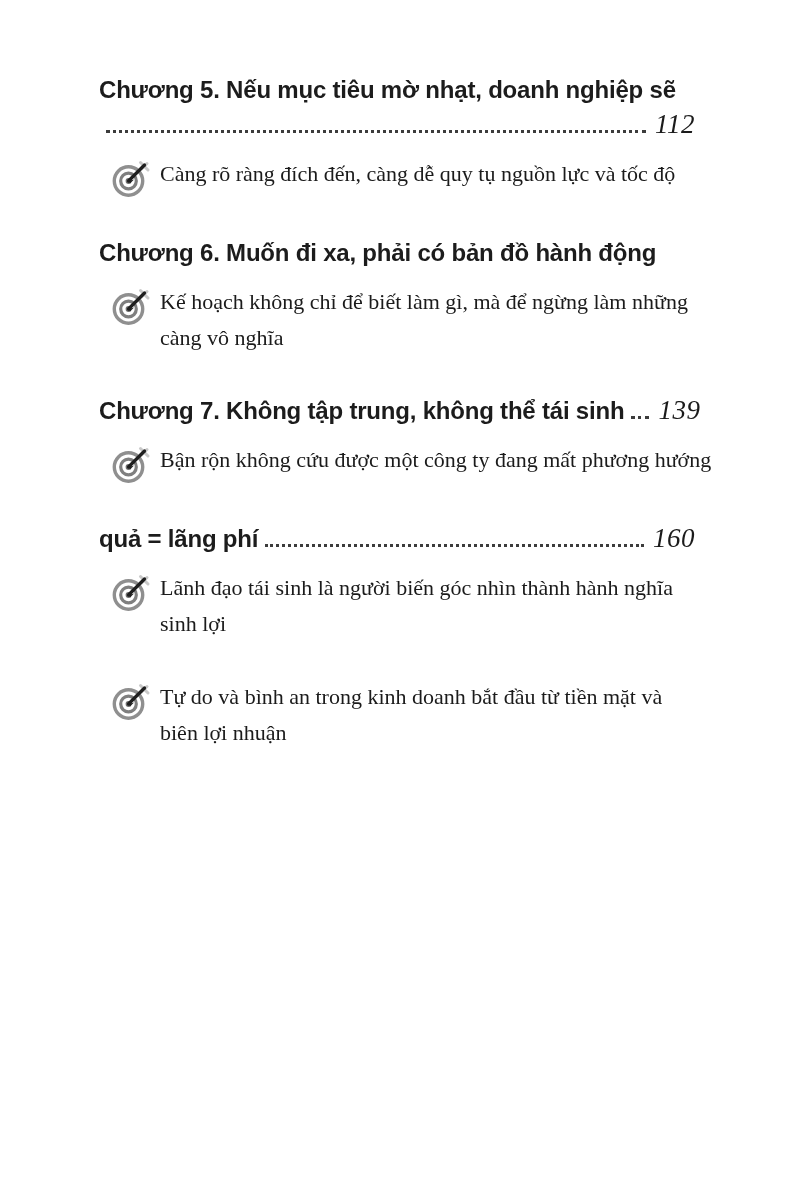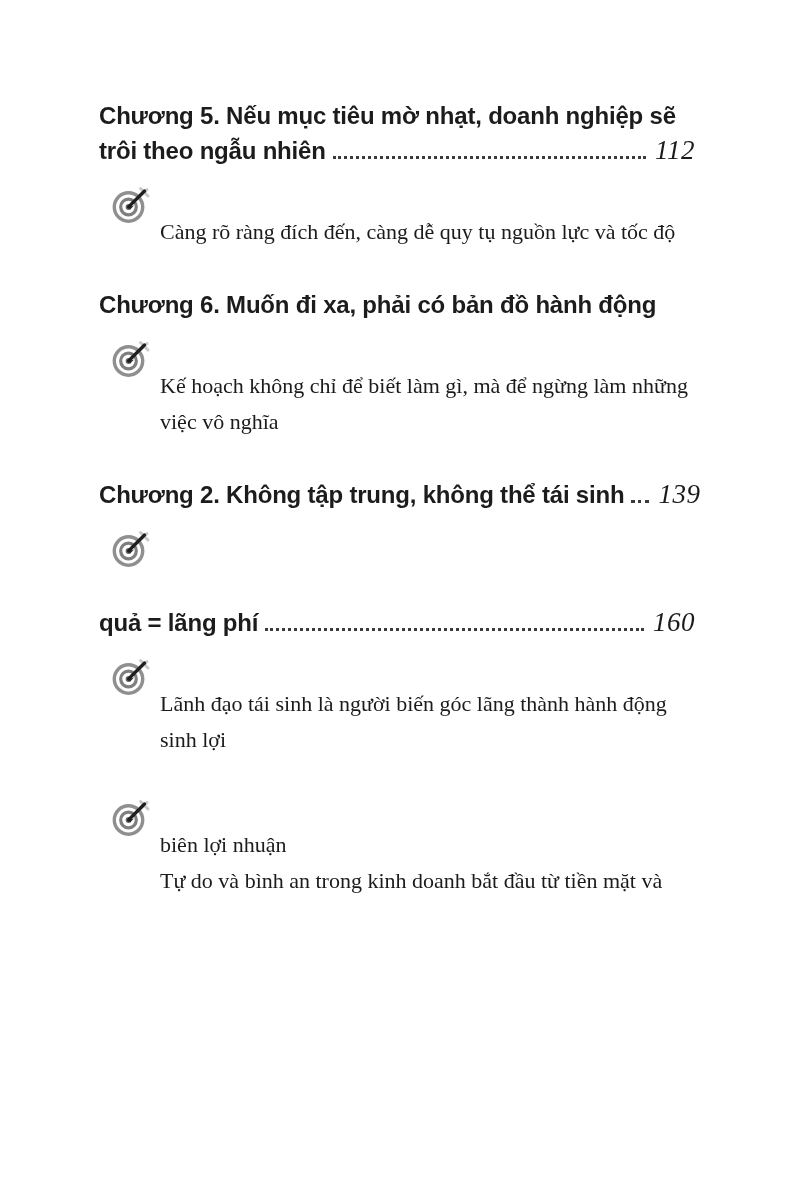--- a/index.html
+++ b/index.html
@@ -16,21 +16,21 @@
     height: 1184px;
     background: var(--page-bg);
     overflow: hidden;
     font-family: "Liberation Sans", "DejaVu Sans", sans-serif;
   }
   .toc {
     position: absolute;
     left: 99px;
     top: 0;
     width: 596px;
-    padding-top: 98px;
+    padding-top: 72px;
   }
   .entry { margin-bottom: 37px; }
   .heading {
     font-family: "Liberation Sans", "DejaVu Sans", sans-serif;
     font-weight: 700;
     font-size: 24px;
     line-height: 35px;
     letter-spacing: -0.2px;
     color: var(--heading-color);
   }
@@ -69,34 +69,32 @@
     width: 40px;
     height: 40px;
     margin-top: 2px;
     margin-right: 8px;
   }
   .bullet-text {
     font-family: "Liberation Serif", "DejaVu Serif", serif;
     font-size: 22px;
     line-height: 36px;
     color: var(--body-color);
-    margin-top: 32px;
   }
   .b-line { white-space: nowrap; }
 </style>
 </head>
 <body>
 
 <div class="page">
   <div class="toc" id="toc-container">
   <div class="entry">
     <div class="heading">
       <div class="h-line">Chương 5. Nếu mục tiêu mờ nhạt, doanh nghiệp sẽ</div>
           <div class="h-last">
-        <span class="h-title">trôi theo ngẫu nhiên</span>
         <span class="leader"></span>
         <span class="page-num">112</span>
       </div>
     </div>
     <div class="bullet-row">
       <svg class="bullet-icon" viewBox="0 0 40 40" aria-hidden="true">
         <circle cx="16.5" cy="23" r="14.2" fill="none" stroke="#8f8f8f" stroke-width="3.4"></circle>
         <circle cx="16.5" cy="23" r="7.8" fill="none" stroke="#7f7f7f" stroke-width="3.2"></circle>
         <circle cx="16.5" cy="23" r="2.9" fill="#6f6f6f"></circle>
         <path d="M28.5 4.5 L36 12 M35 5.5 L29.5 11" stroke="#c9c9c9" stroke-width="3" stroke-linecap="round"></path>
@@ -117,42 +115,45 @@
       <svg class="bullet-icon" viewBox="0 0 40 40" aria-hidden="true">
         <circle cx="16.5" cy="23" r="14.2" fill="none" stroke="#8f8f8f" stroke-width="3.4"></circle>
         <circle cx="16.5" cy="23" r="7.8" fill="none" stroke="#7f7f7f" stroke-width="3.2"></circle>
         <circle cx="16.5" cy="23" r="2.9" fill="#6f6f6f"></circle>
         <path d="M28.5 4.5 L36 12 M35 5.5 L29.5 11" stroke="#c9c9c9" stroke-width="3" stroke-linecap="round"></path>
         <path d="M16.5 23 L32.5 7" stroke="#1f1f1f" stroke-width="3.2" stroke-linecap="round"></path>
         <path d="M16.5 23 l5.5 -1.5 l-4 4 z" fill="#1f1f1f"></path>
       </svg>
       <div class="bullet-text">
             <div class="b-line">Kế hoạch không chỉ để biết làm gì, mà để ngừng làm những</div>
-            <div class="b-line">việc vô nghĩa</div>
+            <div class="b-line">càng vô nghĩa</div>
           </div>
     </div>
   </div>
 
   <div class="entry">
     <div class="heading">
       <div class="h-last">
-        <span class="h-title">Chương 2. Không tập trung, không thể tái sinh</span>
+        <span class="h-title">Chương 7. Không tập trung, không thể tái sinh</span>
         <span class="leader"></span>
         <span class="page-num">139</span>
       </div>
     </div>
     <div class="bullet-row">
       <svg class="bullet-icon" viewBox="0 0 40 40" aria-hidden="true">
         <circle cx="16.5" cy="23" r="14.2" fill="none" stroke="#8f8f8f" stroke-width="3.4"></circle>
         <circle cx="16.5" cy="23" r="7.8" fill="none" stroke="#7f7f7f" stroke-width="3.2"></circle>
         <circle cx="16.5" cy="23" r="2.9" fill="#6f6f6f"></circle>
         <path d="M28.5 4.5 L36 12 M35 5.5 L29.5 11" stroke="#c9c9c9" stroke-width="3" stroke-linecap="round"></path>
         <path d="M16.5 23 L32.5 7" stroke="#1f1f1f" stroke-width="3.2" stroke-linecap="round"></path>
         <path d="M16.5 23 l5.5 -1.5 l-4 4 z" fill="#1f1f1f"></path>
       </svg>
+      <div class="bullet-text">
+            <div class="b-line">Bận rộn không cứu được một công ty đang mất phương hướng</div>
+          </div>
     </div>
   </div>
 
   <div class="entry">
     <div class="heading">
           <div class="h-last">
         <span class="h-title">quả = lãng phí</span>
         <span class="leader"></span>
         <span class="page-num">160</span>
       </div>
@@ -160,36 +161,36 @@
     <div class="bullet-row">
       <svg class="bullet-icon" viewBox="0 0 40 40" aria-hidden="true">
         <circle cx="16.5" cy="23" r="14.2" fill="none" stroke="#8f8f8f" stroke-width="3.4"></circle>
         <circle cx="16.5" cy="23" r="7.8" fill="none" stroke="#7f7f7f" stroke-width="3.2"></circle>
         <circle cx="16.5" cy="23" r="2.9" fill="#6f6f6f"></circle>
         <path d="M28.5 4.5 L36 12 M35 5.5 L29.5 11" stroke="#c9c9c9" stroke-width="3" stroke-linecap="round"></path>
         <path d="M16.5 23 L32.5 7" stroke="#1f1f1f" stroke-width="3.2" stroke-linecap="round"></path>
         <path d="M16.5 23 l5.5 -1.5 l-4 4 z" fill="#1f1f1f"></path>
       </svg>
       <div class="bullet-text">
-            <div class="b-line">Lãnh đạo tái sinh là người biến góc lãng thành hành động</div>
+            <div class="b-line">Lãnh đạo tái sinh là người biến góc nhìn thành hành nghĩa</div>
             <div class="b-line">sinh lợi</div>
           </div>
     </div>
   </div>
 
   <div class="entry">
     <div class="bullet-row">
       <svg class="bullet-icon" viewBox="0 0 40 40" aria-hidden="true">
         <circle cx="16.5" cy="23" r="14.2" fill="none" stroke="#8f8f8f" stroke-width="3.4"></circle>
         <circle cx="16.5" cy="23" r="7.8" fill="none" stroke="#7f7f7f" stroke-width="3.2"></circle>
         <circle cx="16.5" cy="23" r="2.9" fill="#6f6f6f"></circle>
         <path d="M28.5 4.5 L36 12 M35 5.5 L29.5 11" stroke="#c9c9c9" stroke-width="3" stroke-linecap="round"></path>
         <path d="M16.5 23 L32.5 7" stroke="#1f1f1f" stroke-width="3.2" stroke-linecap="round"></path>
         <path d="M16.5 23 l5.5 -1.5 l-4 4 z" fill="#1f1f1f"></path>
       </svg>
       <div class="bullet-text">
+            <div class="b-line">Tự do và bình an trong kinh doanh bắt đầu từ tiền mặt và</div>
             <div class="b-line">biên lợi nhuận</div>
-            <div class="b-line">Tự do và bình an trong kinh doanh bắt đầu từ tiền mặt và</div>
           </div>
     </div>
   </div>
 </div>
 </div>
 
 </body></html>

